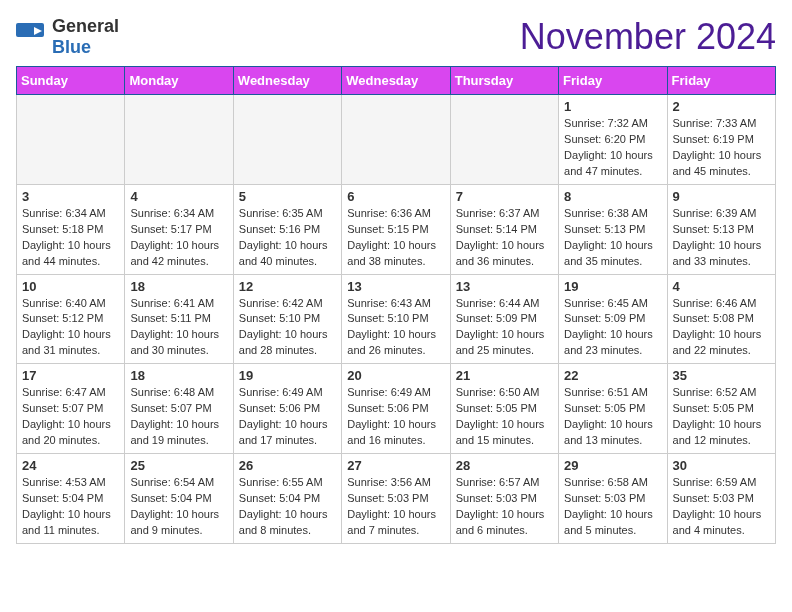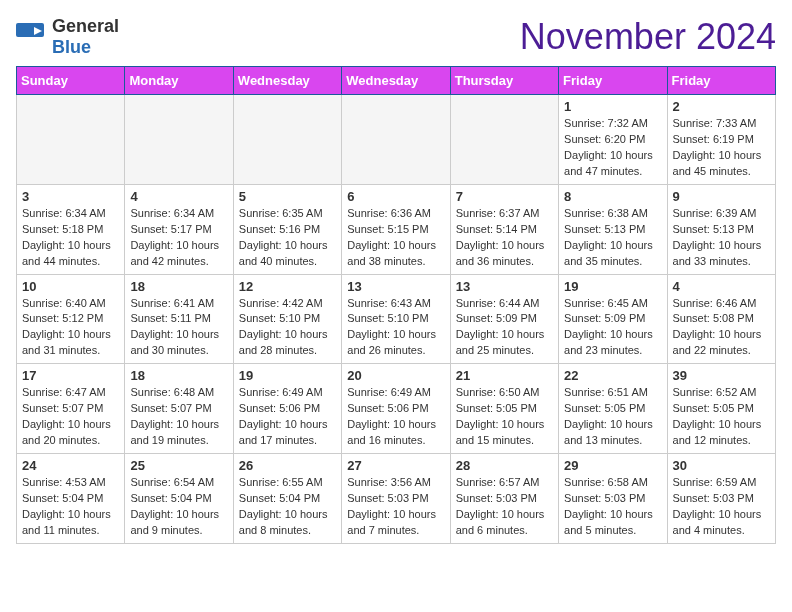--- a/index.html
+++ b/index.html
@@ -181,21 +181,21 @@
 Daylight: 10 hours and 31 minutes.</div>
         </td>
         <td>
           <span class="day-num">18</span>
           <div class="day-info">Sunrise: 6:41 AM
 Sunset: 5:11 PM
 Daylight: 10 hours and 30 minutes.</div>
         </td>
         <td>
           <span class="day-num">12</span>
-          <div class="day-info">Sunrise: 4:42 AM
+          <div class="day-info">Sunrise: 6:42 AM
 Sunset: 5:10 PM
 Daylight: 10 hours and 28 minutes.</div>
         </td>
         <td>
           <span class="day-num">13</span>
           <div class="day-info">Sunrise: 6:43 AM
 Sunset: 5:10 PM
 Daylight: 10 hours and 26 minutes.</div>
         </td>
         <td>
@@ -248,21 +248,21 @@
 Sunset: 5:05 PM
 Daylight: 10 hours and 15 minutes.</div>
         </td>
         <td>
           <span class="day-num">22</span>
           <div class="day-info">Sunrise: 6:51 AM
 Sunset: 5:05 PM
 Daylight: 10 hours and 13 minutes.</div>
         </td>
         <td>
-          <span class="day-num">39</span>
+          <span class="day-num">35</span>
           <div class="day-info">Sunrise: 6:52 AM
 Sunset: 5:05 PM
 Daylight: 10 hours and 12 minutes.</div>
         </td>
       </tr>
       <tr>
         <td>
           <span class="day-num">24</span>
           <div class="day-info">Sunrise: 4:53 AM
 Sunset: 5:04 PM

